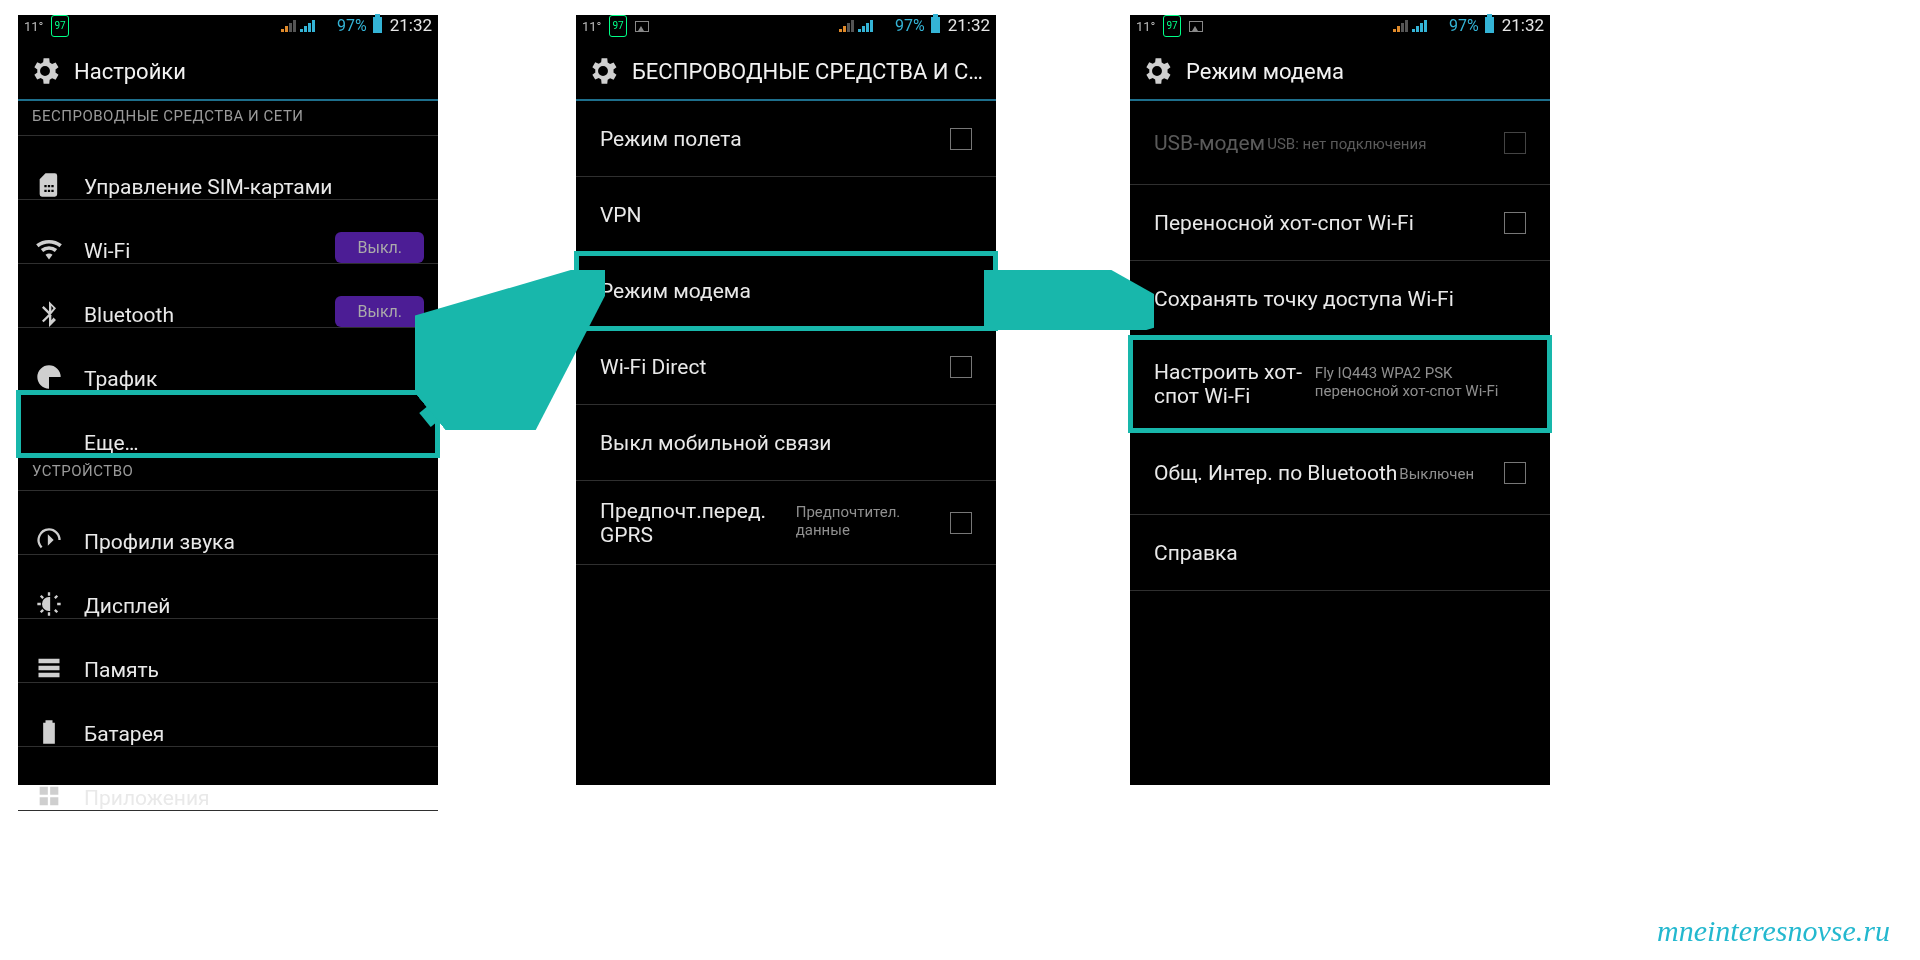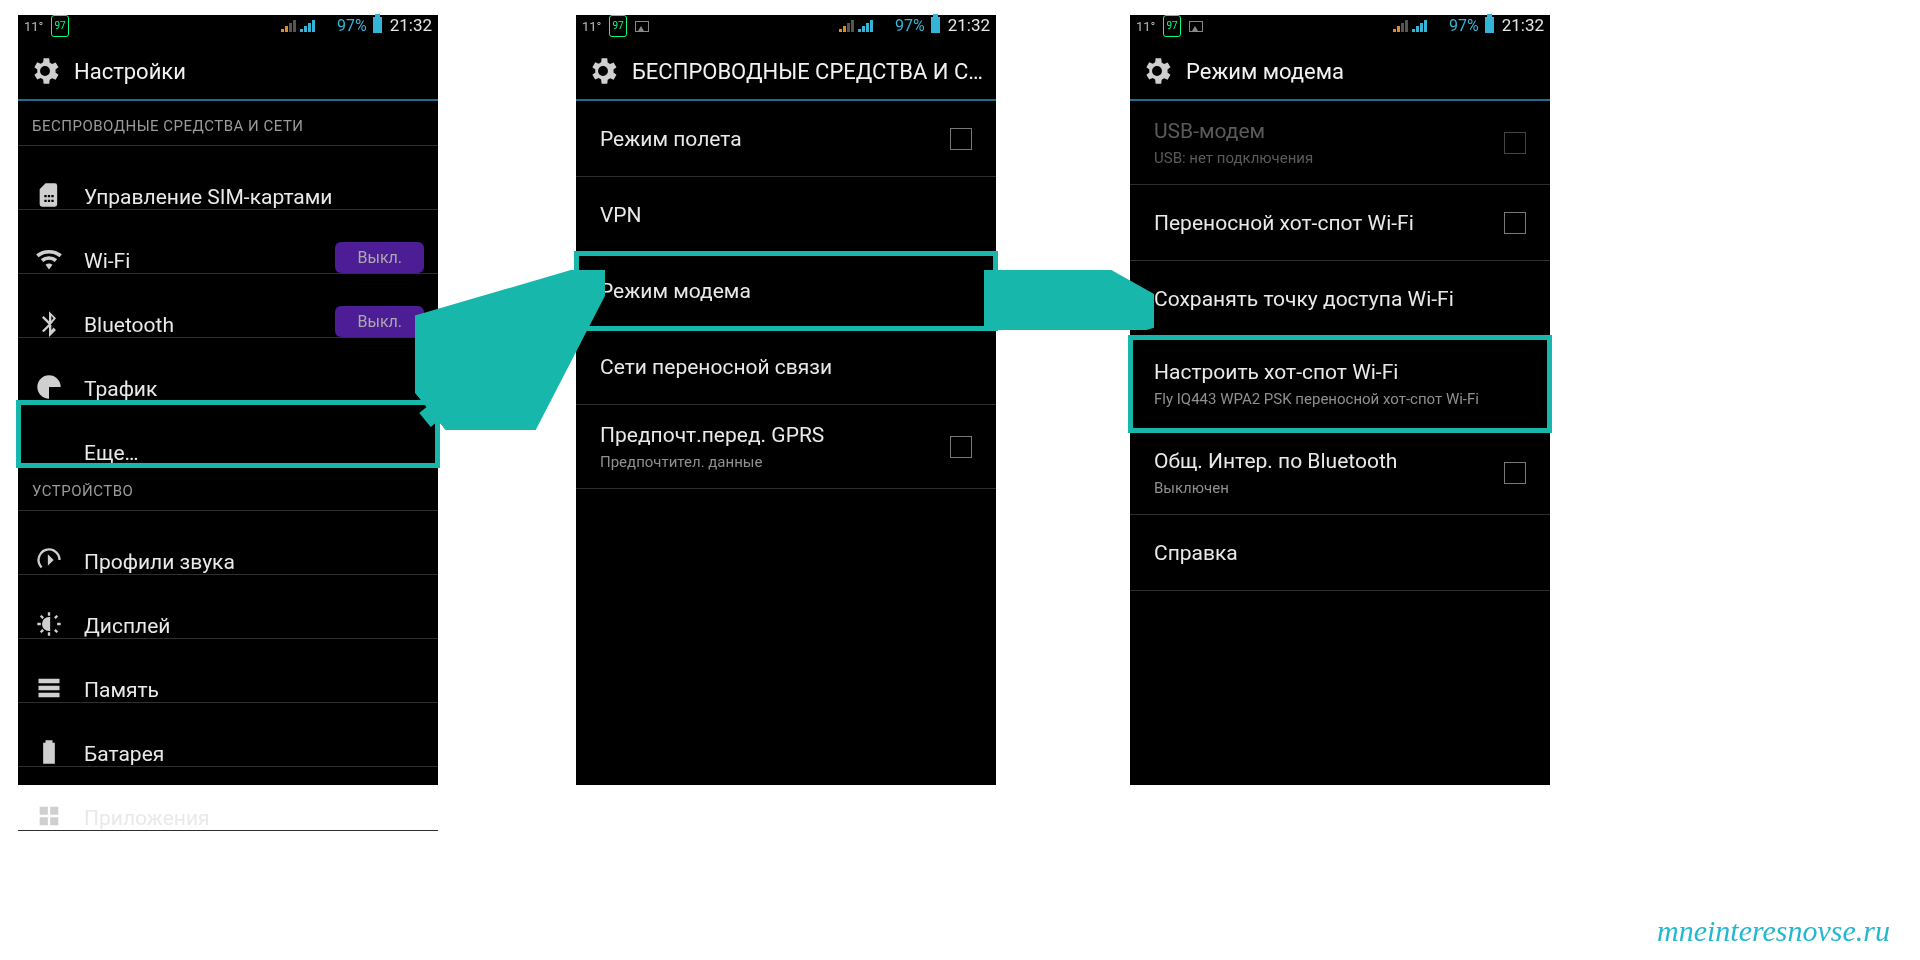--- a/index.html
+++ b/index.html
@@ -28,41 +28,41 @@
   .batt { width:9px; height:16px; background:#34b4d6; position:relative; margin-right:4px; }
   .batt::before{content:'';position:absolute;top:-3px;left:2px;width:5px;height:3px;background:#34b4d6;}
   .clock { font-size:17px; color:#e6e6e6; }
 
   
   .hdr { display:flex; align-items:center; gap:12px; height:58px; padding:0 10px; background:#000; border-bottom:2px solid #1e6f8c; }
   .hdr .title { font-size:22px; color:#f2f2f2; white-space:nowrap; overflow:hidden; text-overflow:ellipsis; }
   .gear { width:34px; height:34px; position:relative; flex-shrink:0; }
   .gear svg{width:34px;height:34px;display:block;}
 
-  .section { font-size:15px; color:#9a9a9a; padding:16px 14px 10px; border-bottom:1px solid #2f2f2f; letter-spacing:.5px;}
+  .section { font-size:15px; color:#9a9a9a; padding:6px 14px 10px; border-bottom:1px solid #2f2f2f; letter-spacing:.5px;}
 
   .item { display:flex; align-items:flex-end; gap:18px; padding:0 14px; height:64px; border-bottom:1px solid #2f2f2f; }
   .item .label { font-size:21px; color:#e9e9e9; }
   .item .ic { width:34px; display:flex; justify-content:center; align-items:center; flex-shrink:0;}
   .item .spacer { flex:1; }
   .sub { font-size:15px; color:#8f8f8f; margin-top:4px; }
   .item.tall { height:78px; }
   .item.tall .col { display:flex; flex-direction:column; }
   .item.dim .label, .item.dim .sub { color:#5a5a5a; }
 
   .switchbox { background:#4c1d95; color:#aaa; font-size:16px; padding:6px 22px; border-radius:6px; }
   .chk { width:22px; height:22px; border:1px solid #777; }
   .chk.dim{ border-color:#444; }
 
   .noicon-item { padding:0 24px; height:76px; border-bottom:1px solid #2f2f2f; display:flex; align-items:center; }
   .noicon-item .row { display:flex; align-items:center; width:100%; gap:14px;}
   .noicon-item .txt { flex:1; }
   .noicon-item .label { font-size:21px; color:#e9e9e9; }
   .noicon-item.tall { height:84px; }
-  .noicon-item.tall .col{display:flex;flex-direction:column;gap:2px;}
+  .noicon-item.tall .col{display:flex;flex-direction:row;gap:2px;}
 
   .hl { outline:5px solid #18b7ab; outline-offset:-3px; }
 
   
   .arrow { position:absolute; pointer-events:none; }
   .watermark { position:absolute; right:30px; bottom:12px; color:#23b8cf; font-style:italic; font-size:30px; font-family:Georgia,'Times New Roman',serif;}
 
   
   .ic svg{width:28px;height:28px;fill:#cfcfcf;}
 </style>
@@ -235,21 +235,27 @@
           <span class="label txt">VPN</span>
         </div>
   </div>
   <div class="noicon-item hl">
     <div class="row">
           <span class="label txt">Режим модема</span>
         </div>
   </div>
   <div class="noicon-item">
     <div class="row">
-          <span class="label txt">Сети переносной связи</span>
+          <span class="label txt">Wi-Fi Direct</span>
+          <span class="chk"></span>
+        </div>
+  </div>
+  <div class="noicon-item">
+    <div class="row">
+          <span class="label txt">Выкл мобильной связи</span>
         </div>
   </div>
   <div class="noicon-item tall">
     <div class="row">
       <div class="col txt">
         <span class="label">Предпочт.перед. GPRS</span>
         <span class="sub">Предпочтител. данные</span>
       </div>
       <span class="chk"></span>
     </div>

